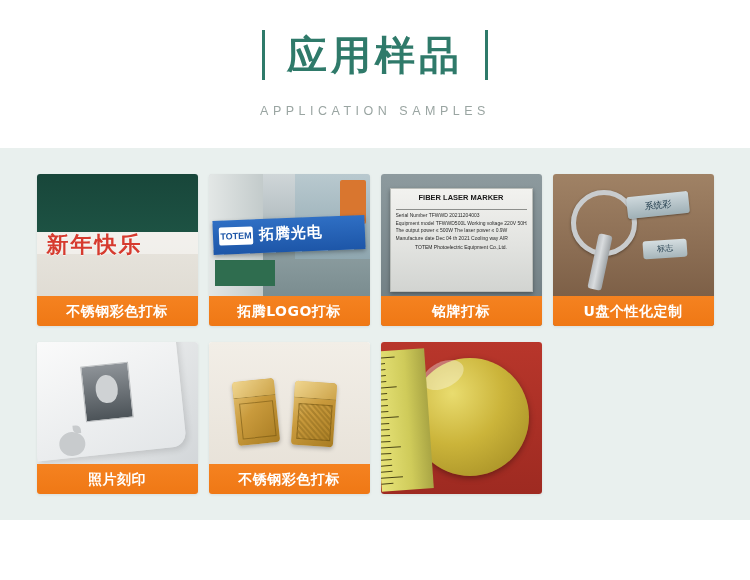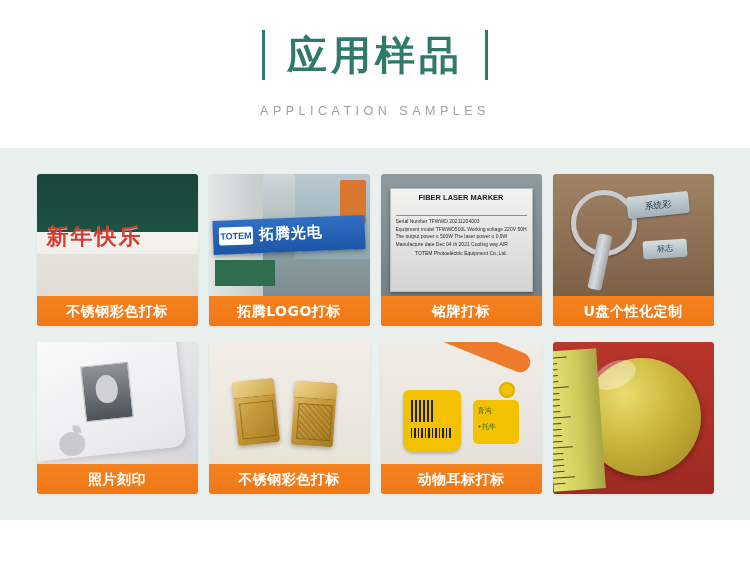--- a/index.html
+++ b/index.html
@@ -107,37 +107,37 @@
   
   .footer {
     height: 60px;
     background: #ffffff;
   }
 
   
 
   
   .art1 { width:100%; height:100%; background:linear-gradient(180deg,#18463a 0%,#1d5243 38%,#e8e5de 38%,#dcd8cf 100%); position:relative;}
-  .art1 .redtext{position:absolute; top:48px; left:10px; font-family:"DejaVu Sans",sans-serif; font-size:22px; font-weight:bold; color:#d63b2f; letter-spacing:2px; text-shadow:0 1px 0 rgba(255,255,255,.6);}
+  .art1 .redtext{position:absolute; top:56px; left:10px; font-family:"DejaVu Sans",sans-serif; font-size:22px; font-weight:bold; color:#d63b2f; letter-spacing:2px; text-shadow:0 1px 0 rgba(255,255,255,.6);}
   .art1 .sheen{position:absolute;left:0;top:38%;width:100%;height:22px;background:rgba(255,255,255,.45);}
 
   
   .art2 { width:100%; height:100%; background:linear-gradient(180deg,#cfd6d8 0%,#b9c3c6 25%,#8fa0a3 45%,#6f8285 100%); position:relative; overflow:hidden;}
   .art2 .sky{position:absolute;right:0;top:0;width:46%;height:56%;background:linear-gradient(180deg,#b9c9cf,#8fa7b0);}
   .art2 .frame{position:absolute;left:0;top:0;width:34%;height:100%;background:linear-gradient(90deg,#e3e7e6,#c3cbcb);}
   .art2 .greenpad{position:absolute;left:6px;top:86px;width:60px;height:26px;background:#2f6d4f;}
   .art2 .bluebar{position:absolute;left:4px;top:44px;width:152px;height:34px;background:linear-gradient(180deg,#2f6fc4 0%,#1d56a8 100%);transform:rotate(-2.2deg);box-shadow:0 2px 4px rgba(0,0,0,.3);}
   .art2 .bluebar .logo{position:absolute;left:6px;top:7px;width:34px;height:18px;background:#ffffff;border-radius:2px;font-size:9px;color:#1d56a8;text-align:center;line-height:18px;font-weight:bold;font-family:"Liberation Sans",sans-serif;}
   .art2 .bluebar .txt{position:absolute;left:46px;top:6px;color:#fff;font-family:"DejaVu Sans",sans-serif;font-size:15px;font-weight:bold;letter-spacing:1px;}
   .art2 .orange{position:absolute;right:4px;top:6px;width:26px;height:44px;background:#d9762f;border-radius:2px;}
 
   
   .art3 { width:100%; height:100%; background:linear-gradient(180deg,#8d9a9e 0%,#6d7b80 100%); position:relative;}
   .art3 .plate{position:absolute;left:9px;top:14px;width:143px;height:104px;background:linear-gradient(180deg,#f2f2ef 0%,#e2e3e0 55%,#d2d4d1 100%);border:1px solid #b9bcb8;box-shadow:0 2px 4px rgba(0,0,0,.35);padding:4px 5px;box-sizing:border-box;}
-  .art3 .plate .hdr{font-size:7.5px;font-weight:bold;text-align:center;color:#1a1a1a;font-family:"Liberation Sans",sans-serif;border-bottom:1px solid #8d8f8c;padding-bottom:13px;margin-bottom:2px;}
+  .art3 .plate .hdr{font-size:7.5px;font-weight:bold;text-align:center;color:#1a1a1a;font-family:"Liberation Sans",sans-serif;border-bottom:1px solid #8d8f8c;padding-bottom:7px;margin-bottom:2px;}
   .art3 .plate .ln{font-size:5px;color:#2b2b2b;font-family:"Liberation Sans",sans-serif;line-height:7.5px;white-space:nowrap;overflow:hidden;}
   .art3 .plate .ftr{font-size:5px;text-align:center;color:#1f1f1f;margin-top:2px;font-family:"Liberation Sans",sans-serif;}
 
   
   .art4 { width:100%; height:100%; background:linear-gradient(180deg,#9e7f63 0%,#8a6c52 45%,#6f headers 100%); background:linear-gradient(180deg,#a08265 0%,#8b6d53 50%,#74573f 100%); position:relative;}
   .art4 .ring{position:absolute;left:18px;top:16px;width:56px;height:56px;border:5px solid #c9ccce;border-radius:50%;box-shadow:0 1px 3px rgba(0,0,0,.4);}
   .art4 .strap{position:absolute;left:40px;top:60px;width:14px;height:56px;background:linear-gradient(90deg,#b9bdc0,#d9dcde 40%,#9ea3a6);transform:rotate(12deg);border-radius:3px;}
   .art4 .tag{position:absolute;left:74px;top:20px;width:62px;height:22px;background:linear-gradient(180deg,#cfd9dd,#9fb0b6);border-radius:3px;transform:rotate(-6deg);box-shadow:0 1px 2px rgba(0,0,0,.35);}
   .art4 .tag span{display:block;text-align:center;line-height:22px;font-family:"DejaVu Sans",sans-serif;font-size:9px;color:#1f3a4a;}
   .art4 .tag2{position:absolute;left:90px;top:66px;width:44px;height:18px;background:linear-gradient(180deg,#d5dee1,#a6b5ba);border-radius:3px;transform:rotate(-4deg);}
@@ -279,37 +279,20 @@
               </div>
             <div class="l l2">
                 <div class="cap"></div>
                 <div class="etch"></div>
               </div>
           </div>
         </div>
         <div class="caption">不锈钢彩色打标</div>
       </div>
 
-      <div class="card">
-        <div class="photo">
-          <div class="art7">
-            <div class="strap"></div>
-            <div class="bigtag">
-              <div class="qr"></div>
-              <div class="bar"></div>
-            </div>
-            <div class="smalltag">
-              <div class="t1">育沟</div>
-              <div class="t2">•托牛</div>
-            </div>
-            <div class="pin"></div>
-          </div>
-        </div>
-        <div class="caption">动物耳标打标</div>
-      </div>
 
       <div class="card">
         <div class="photo">
           <div class="art8">
             <div class="disc"></div>
             <div class="gloss"></div>
             <div class="ruler" id="ruler">
                 <div class="tick" style="top: 6px; width: 22px;"></div>
                 <div class="tick" style="top: 12px; width: 12px;"></div>
                 <div class="tick" style="top: 18px; width: 12px;"></div>

